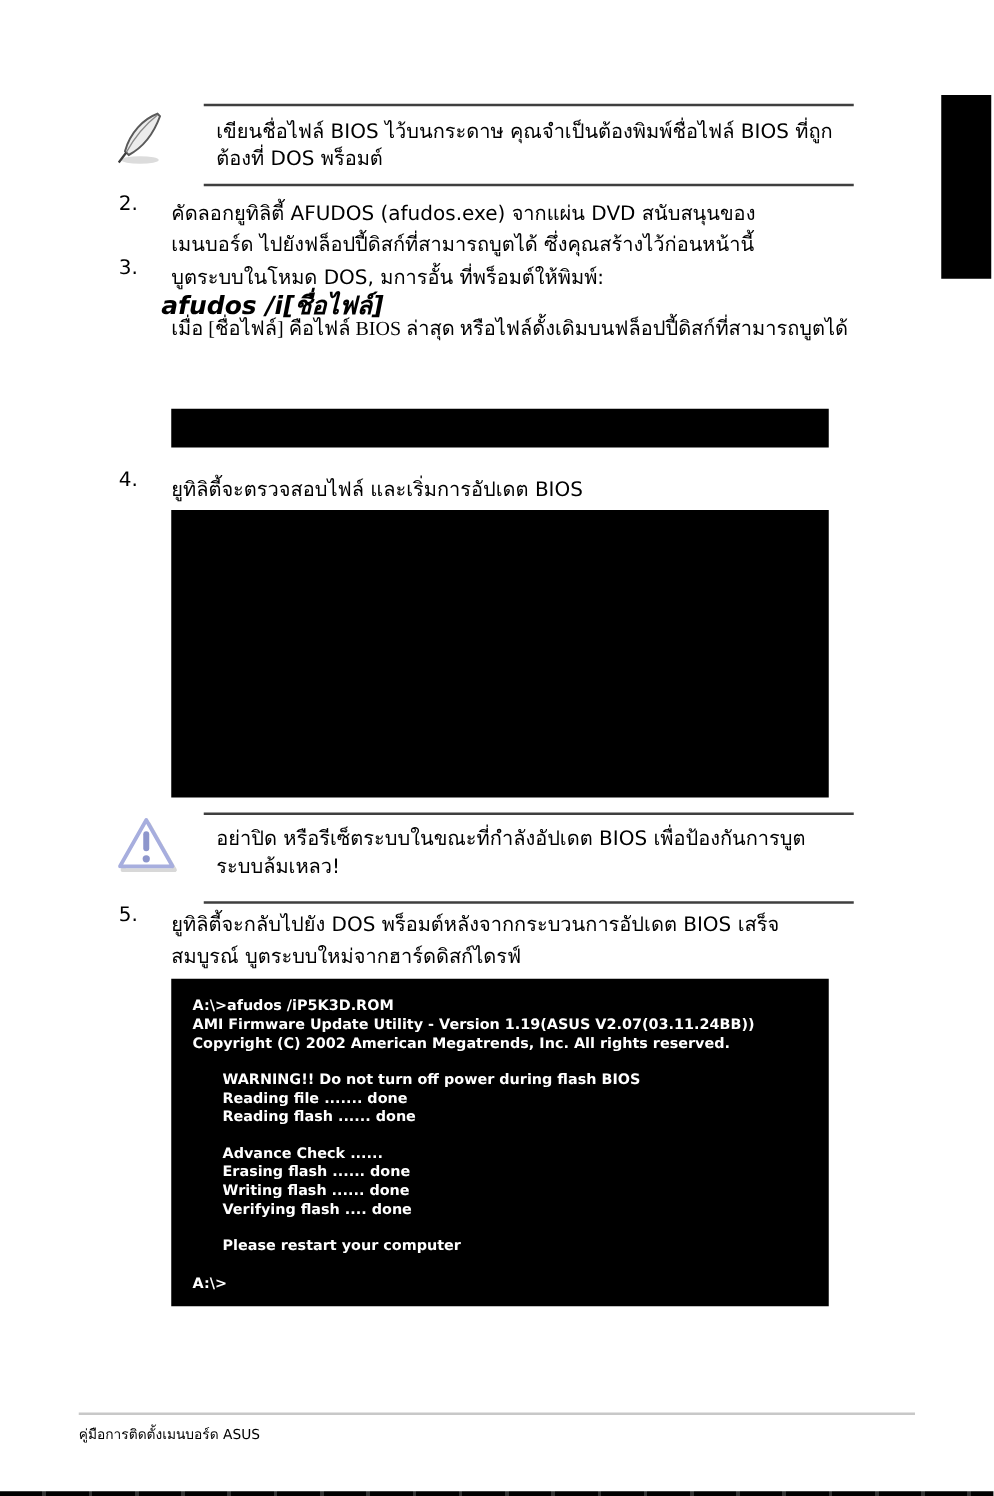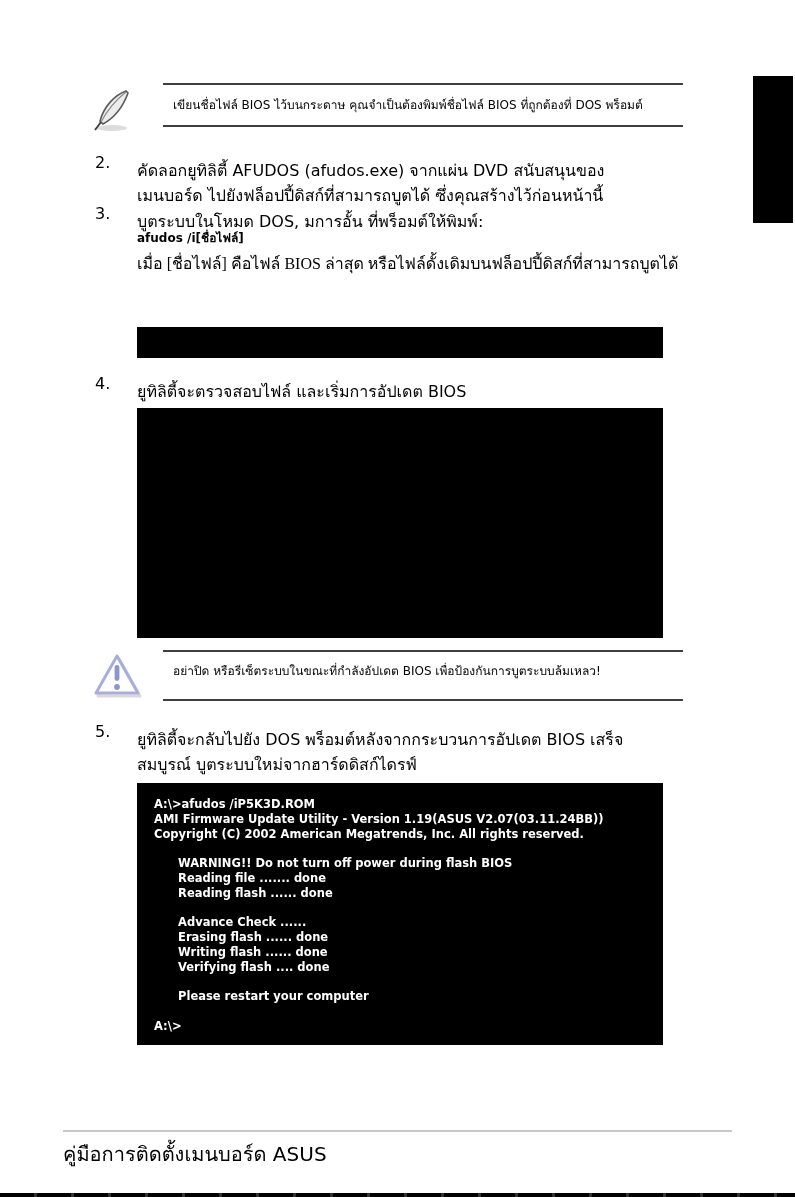--- a/index.html
+++ b/index.html
@@ -7,53 +7,53 @@
     position:relative; width:795px; height:1197px; background:#ffffff;
     font-family:"DejaVu Sans","Liberation Sans",sans-serif; color:#000;
     overflow:hidden;
   }
   .edge-tab { position:absolute; top:76px; right:2px; width:40px; height:147px; background:#000; }
 
   
   .admon {
     position:absolute; left:163px; width:502px;
     border-top:2px solid #3f3f3f; border-bottom:2px solid #3f3f3f;
-    padding:9px 8px 9px 10px; font-size:12px; line-height:22px;
+    padding:9px 8px 9px 10px; font-size:16px; line-height:22px;
   }
   .admon.note { top:83px; }
   .admon.warn { top:650px; padding-top:8px; padding-bottom:17px; }
   .admon-icon { position:absolute; }
   .admon-icon.note-pos { left:90px; top:88px; }
   .admon-icon.warn-pos { left:90px; top:651px; }
 
   
   .step { position:absolute; left:95px; display:flex; }
   .step-num { width:42px; flex:none; font-size:16px; line-height:25px; }
   .step-text { width:532px; font-size:16px; line-height:25px;margin-top:8px; }
   .step2 { top:150px; } .step3 { top:201px; } .step4 { top:371px; } .step5 { top:719px; }
-  .cmd { position:absolute; left:137px; top:228px; font-size:12px; font-weight:bold; }
+  .cmd { position:absolute; left:129px; top:228px; font-size:20px; font-weight:bold;font-style:italic; }
   .cmd-note { position:absolute; left:137px; top:251px; width:545px; font-size:16px; line-height:25px;font-family:Liberation Serif, serif; }
 
   
   .blackbar  { position:absolute; left:137px; top:327px; width:526px; height:31px;  background:#000; }
   .blackbox  { position:absolute; left:137px; top:408px; width:526px; height:230px; background:#000; }
 
   
   .terminal {
     position:absolute; left:137px; top:783px; width:526px; height:262px;
     background:#000; box-sizing:border-box; padding:10px 6px 0 13px;
   }
   .terminal pre {
     margin:4px; color:#fff; font-family:"DejaVu Sans","Liberation Sans",sans-serif;
     font-weight:bold; font-size:11.5px; line-height:14.8px; white-space:pre;
   }
 
   
   .footer-rule { position:absolute; left:63px; top:1130px; width:669px; height:2px; background:#c8c8c8; }
-  .footer-text { position:absolute; left:63px; top:1138px; font-size:20px; }
+  .footer-text { position:absolute; left:63px; top:1138px; font-size:11px; }
 
   
   .scan-edge {
     position:absolute; left:0; bottom:0; width:795px; height:4px;
     background:repeating-linear-gradient(90deg,#000 0 34px,#333 34px 37px);
   }
 </style>
 </head>
 <body>
 

